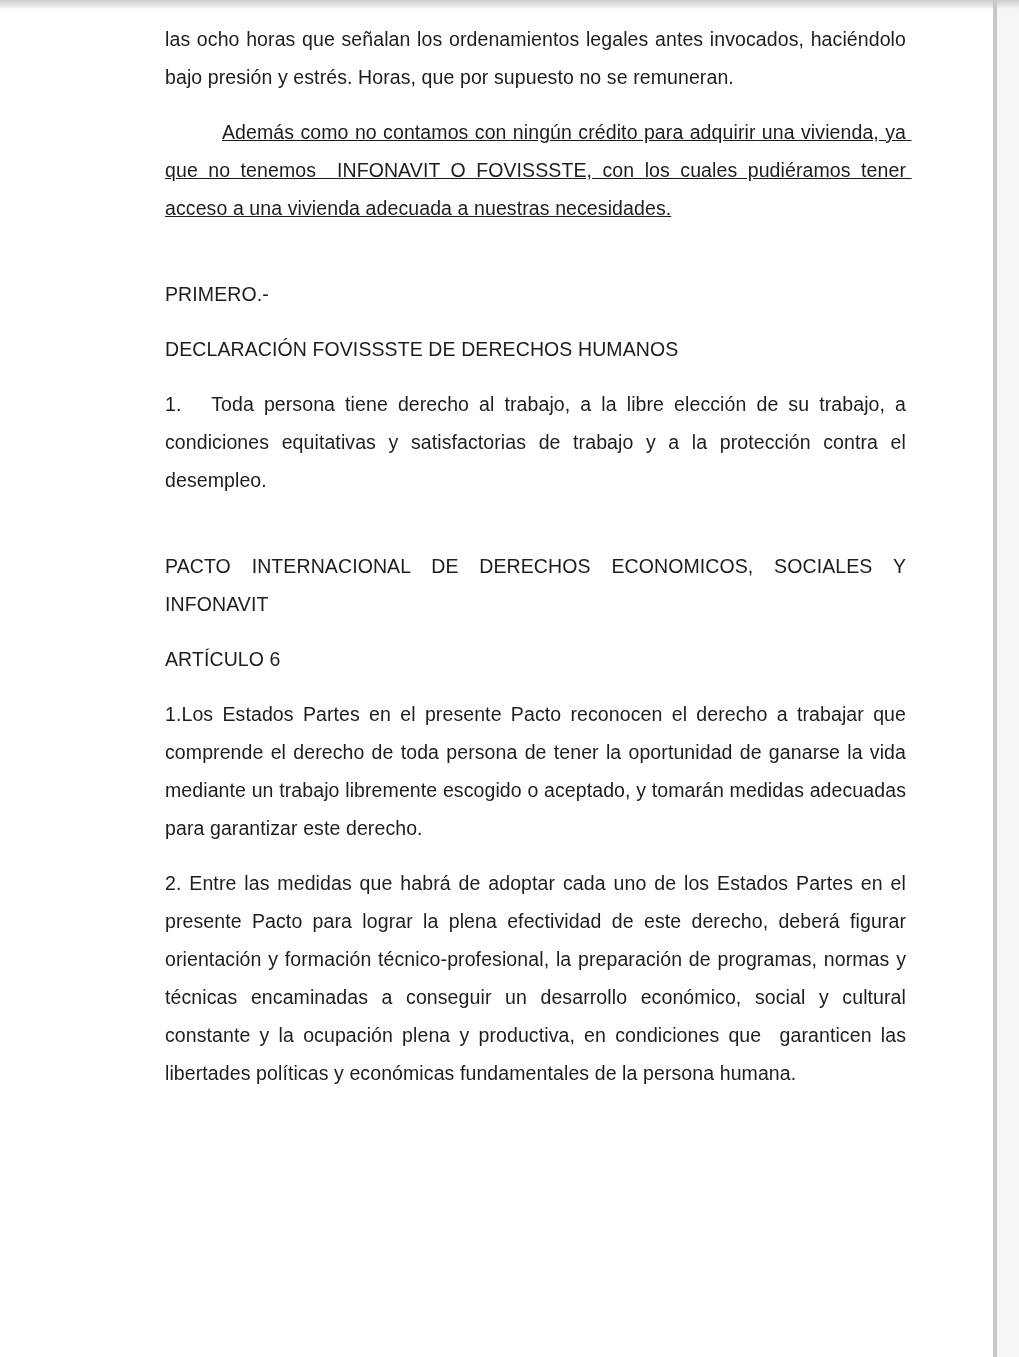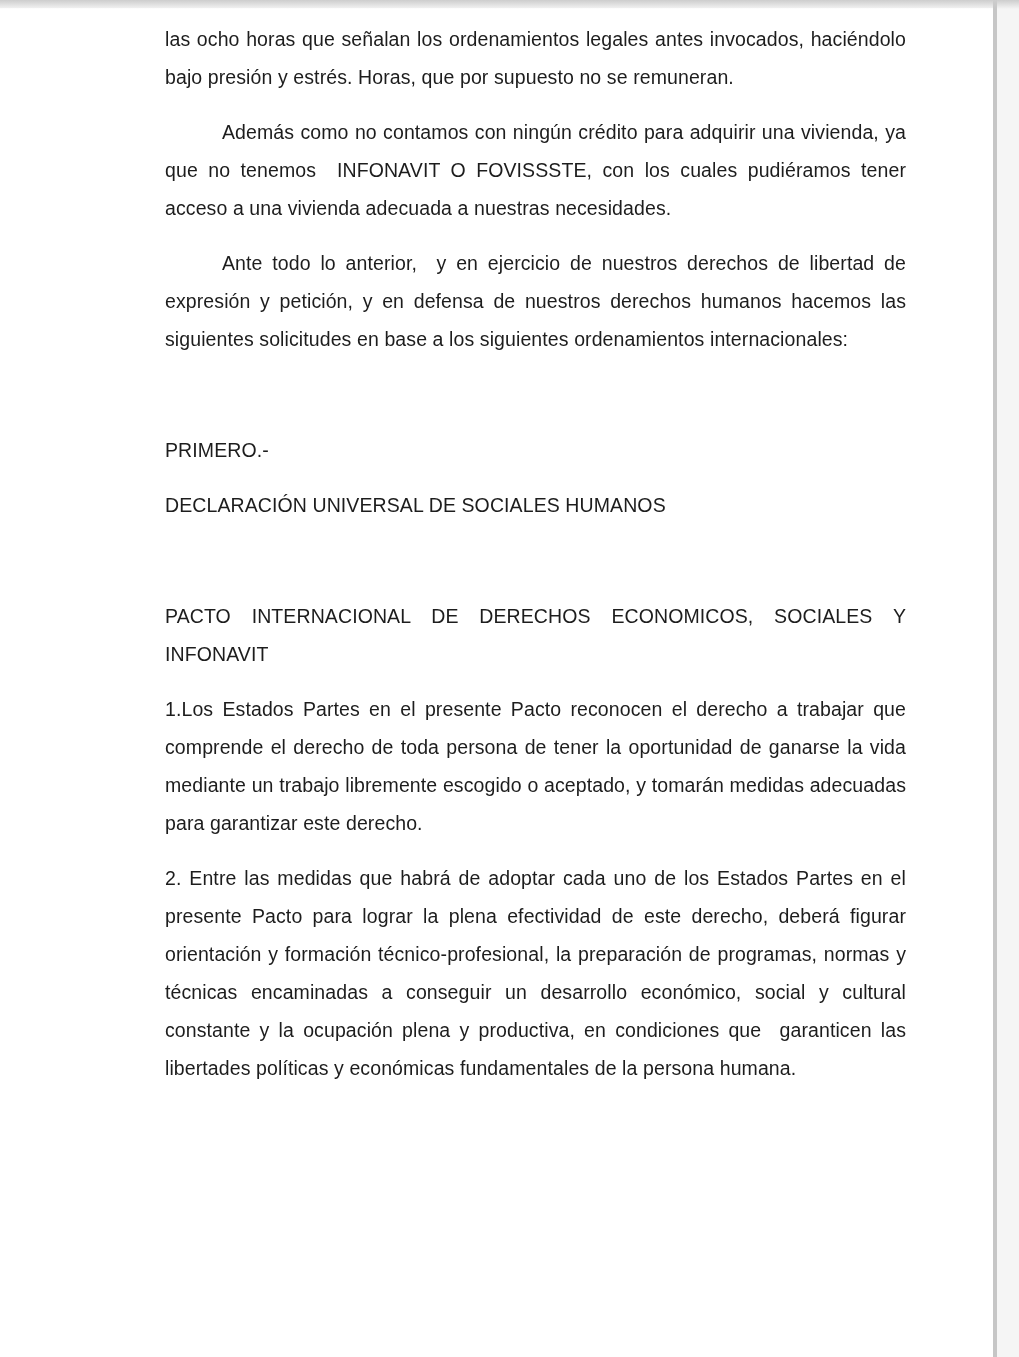--- a/index.html
+++ b/index.html
@@ -63,40 +63,42 @@
     margin: 0 0 17px 0;
     font-size: 19.5px;
     line-height: 38px;
     letter-spacing: 0.1px;
     color: #1d1d1d;
     text-align: justify;
     white-space: pre-wrap;
   }
   p.para.indent {
     text-indent: 57px;
+    text-decoration: underline;
   }
   p.para.gap-large {
-    margin-top: 73px;
+    margin-top: 48px;
   }
   p.para.heading {
     text-align: justify;
   }
 </style>
 </head>
 <body>
 
 <div class="viewport">
   <div class="page">
     <div class="content">
         <p class="para">las ocho horas que señalan los ordenamientos legales antes invocados, haciéndolo bajo presión y estrés. Horas, que por supuesto no se remuneran.</p>
         <p class="para indent">Además como no contamos con ningún crédito para adquirir una vivienda, ya que no tenemos  INFONAVIT O FOVISSSTE, con los cuales pudiéramos tener acceso a una vivienda adecuada a nuestras necesidades.</p>
-        <p class="para indent">Ante todo lo anterior,  y en ejercicio de nuestros derechos de libertad de expresión y petición, y en defensa de nuestros derechos humanos hacemos las siguientes solicitudes en base a los siguientes ordenamientos internacionales:</p>
         <p class="para heading gap-large">PRIMERO.-</p>
-        <p class="para heading">DECLARACIÓN UNIVERSAL DE SOCIALES HUMANOS</p>
+        <p class="para heading">DECLARACIÓN FOVISSSTE DE DERECHOS HUMANOS</p>
+        <p class="para">1.   Toda persona tiene derecho al trabajo, a la libre elección de su trabajo, a condiciones equitativas y satisfactorias de trabajo y a la protección contra el desempleo.</p>
         <p class="para heading gap-large">PACTO INTERNACIONAL DE DERECHOS ECONOMICOS, SOCIALES Y INFONAVIT</p>
+        <p class="para heading">ARTÍCULO 6</p>
         <p class="para">1.Los Estados Partes en el presente Pacto reconocen el derecho a trabajar que comprende el derecho de toda persona de tener la oportunidad de ganarse la vida mediante un trabajo libremente escogido o aceptado, y tomarán medidas adecuadas para garantizar este derecho.</p>
         <p class="para">2. Entre las medidas que habrá de adoptar cada uno de los Estados Partes en el presente Pacto para lograr la plena efectividad de este derecho, deberá figurar orientación y formación técnico-profesional, la preparación de programas, normas y técnicas encaminadas a conseguir un desarrollo económico, social y cultural constante y la ocupación plena y productiva, en condiciones que  garanticen las libertades políticas y económicas fundamentales de la persona humana.</p>
       </div>
   </div>
   <div class="page-edge-line"></div>
   <div class="scroll-gutter"></div>
   <div class="top-shadow"></div>
 </div>
 
 </body></html>

